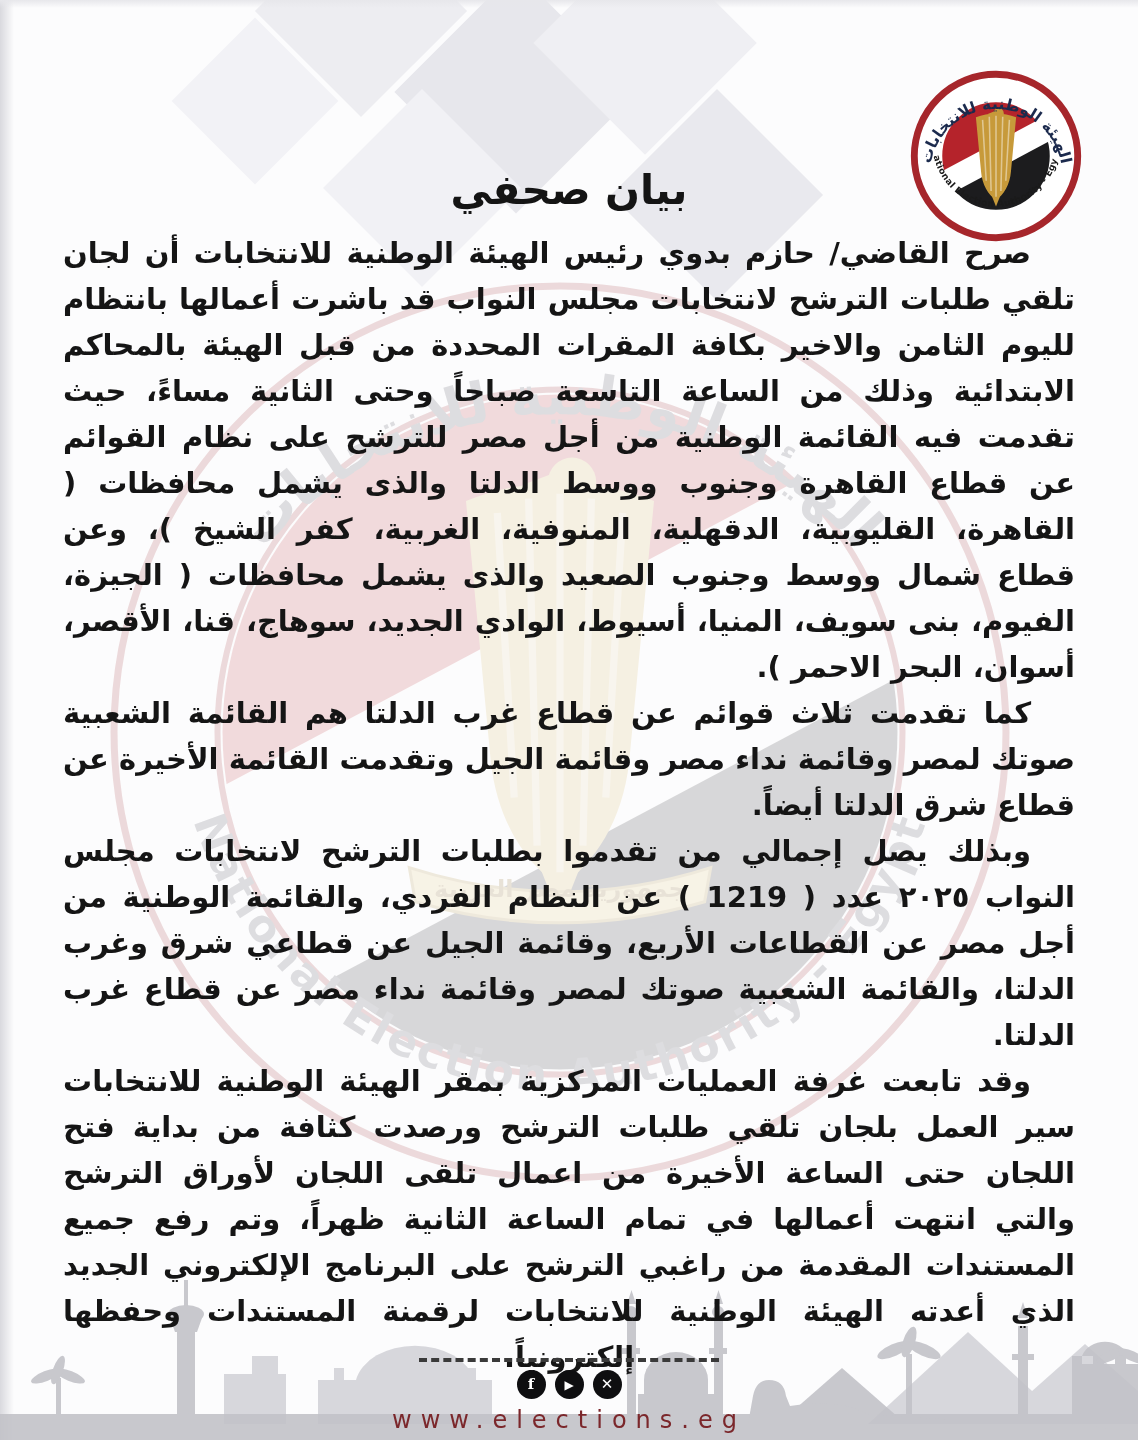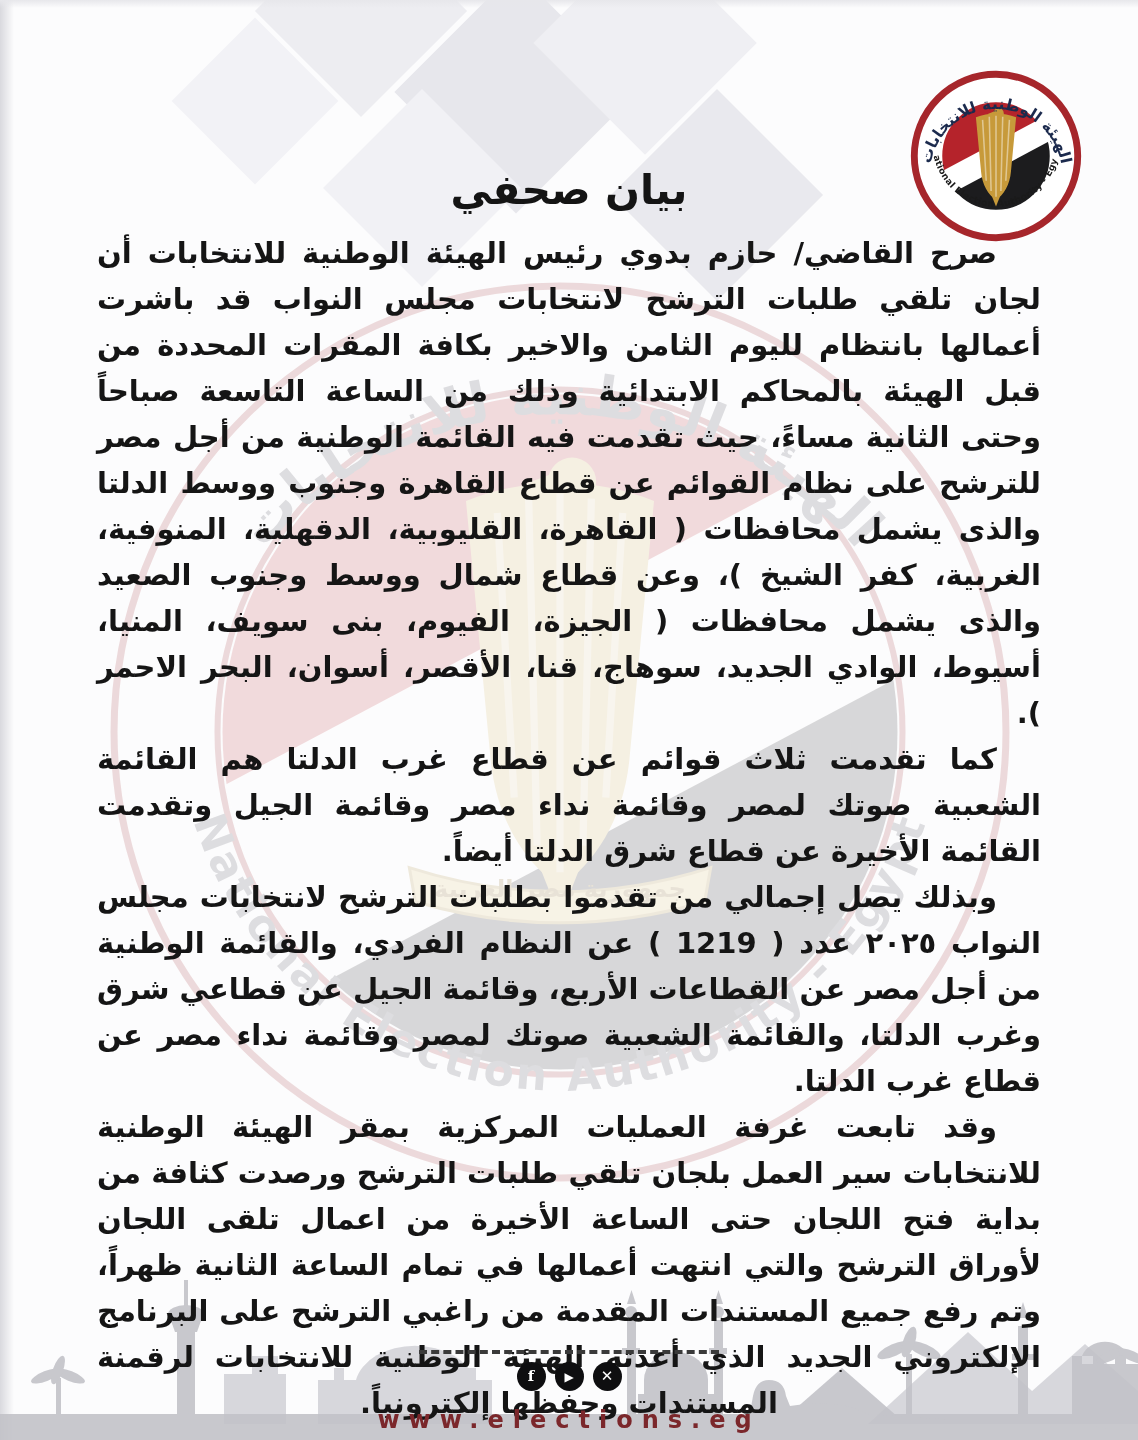--- a/index.html
+++ b/index.html
@@ -22,21 +22,21 @@
   
   .watermark{position:absolute;left:108px;top:280px;width:904px;height:904px;opacity:.17;}
 
   
   .skyline{position:absolute;left:0;bottom:0;width:1138px;height:178px;}
 
   
   .logo{position:absolute;top:70px;right:56px;width:172px;height:172px;}
 
   
-  .content{position:absolute;inset:0;padding:0 97px;direction:rtl;}
+  .content{position:absolute;inset:0;padding:0 63px;direction:rtl;}
   .title{
     margin:166px 0 16px;text-align:center;
     font-size:41px;font-weight:bold;color:#141414;letter-spacing:0;
   }
   .body-text p{
     margin:0;color:#151515;font-weight:bold;font-size:29px;line-height:46px;
     text-align:justify;text-align-last:auto;text-indent:44px;
   }
   .body-text p.last-para{text-align-last:center;}
 
@@ -46,21 +46,21 @@
   .slogan-row{
     direction:rtl;display:flex;justify-content:center;align-items:center;gap:9px;
     font-size:27px;font-weight:bold;color:#101010;
   }
   .social-icon{
     width:29px;height:29px;border-radius:50%;background:#0e0e10;color:#fff;
     display:inline-flex;align-items:center;justify-content:center;
     font-size:15px;font-weight:bold;line-height:1;
   }
   .website{
-    margin-top:15px;font-size:24px;font-weight:bold;color:#7b272b;
+    margin-top:7px;font-size:24px;font-weight:normal;color:#7b272b;
     letter-spacing:9px;direction:ltr;
   }
 </style>
 </head>
 <body>
 
 <div class="page">
 
   <svg width="0" height="0" style="position:absolute" aria-hidden="true">
     <defs>

